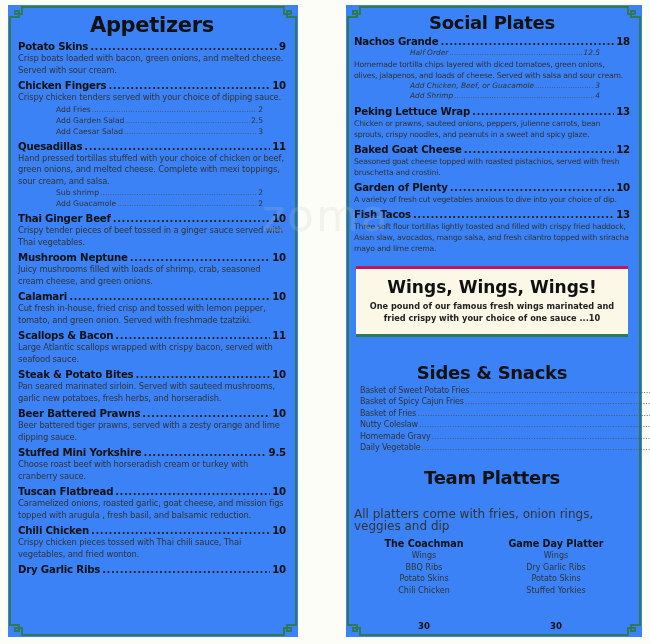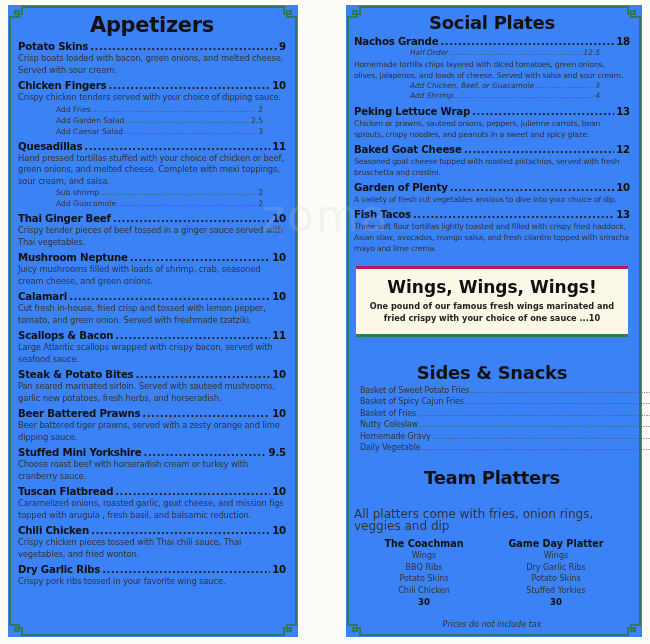--- a/index.html
+++ b/index.html
@@ -72,21 +72,21 @@
     font-size: 8px; line-height: 11.6px; color: #333; letter-spacing: -0.15px;
   }
   .side-row .dots { font-weight: normal; color: #555; margin: 0 0 0 1px; }
   .side-row .dots::before { letter-spacing: 0; }
 
   .platters-sub { font-size: 12px; line-height: 12px; color: #333; margin-top: 18px; }
   .platters-grid { display: flex; justify-content: space-between; padding: 0 14px 0 10px; margin-top: 6px; }
   .platter { text-align: center; width: 120px; }
   .platter-name { font-weight: bold; font-size: 9.6px; line-height: 12px; color: #111; }
   .platter-item { font-size: 8px; line-height: 11.6px; color: #333; }
-  .platter-price { font-weight: bold; font-size: 8.6px; line-height: 12px; color: #111; }
+  .platter-price { font-weight: bold; font-size: 8.6px; line-height: 12px; color: #111; margin-top: 24px; }
   .tax-note { text-align: center; font-style: italic; font-size: 8px; color: #333; margin-top: 12px; }
 
   .watermark {
     position: absolute; left: 262px; top: 190px;
     font-size: 44px; color: rgba(200,200,190,0.18); letter-spacing: 2px;
     pointer-events: none; font-family: "DejaVu Sans", sans-serif;
   }
 </style>
 </head>
 <body>
@@ -223,21 +223,20 @@
             <span class="item-price">10</span>
           </div>
           <div class="item-desc">Crispy chicken pieces tossed with Thai chili sauce, Thai vegetables, and fried wonton.</div>
         </div>
         <div class="item">
           <div class="item-head">
             <span class="item-name">Dry Garlic Ribs</span>
             <span class="dots"></span>
             <span class="item-price">10</span>
           </div>
-          <div class="item-desc">Crispy pork ribs tossed in your favorite wing sauce.</div>
         </div>
       </div>
   </div>
 </div>
 
 <div class="panel panel-right right">
   <svg class="frame" viewBox="0 0 296 632" preserveAspectRatio="none">
     <g fill="none" stroke="#2f7a55" stroke-width="2">
       <polyline points="2,40 2,12 11,12 11,6 7,6 7,9 14,9 14,2 282,2 282,9 289,9 289,6 285,6 285,12 294,12 294,40"></polyline>
       <line x1="2" y1="40" x2="2" y2="592"></line>

